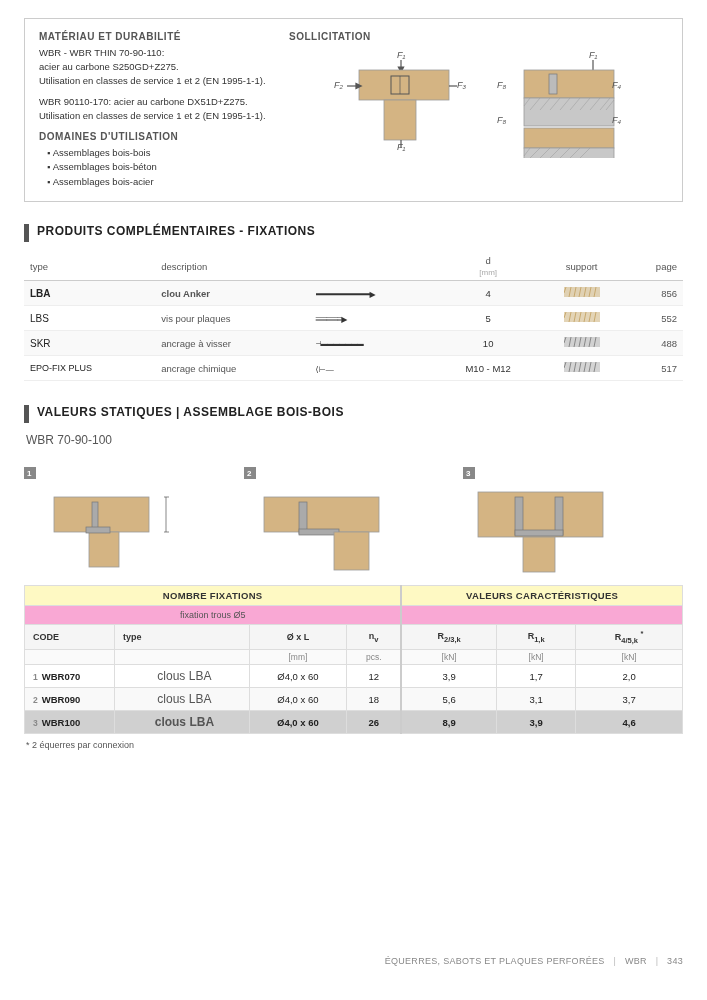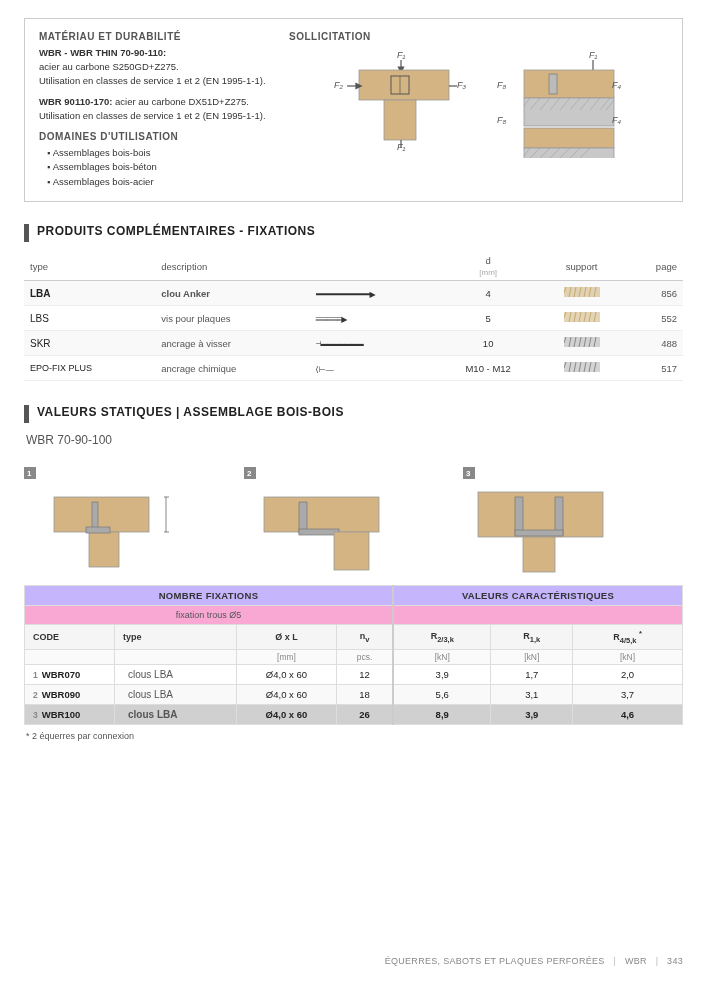--- a/index.html
+++ b/index.html
@@ -38,21 +38,21 @@
       margin-bottom: 4px;
       text-transform: uppercase;
     }
     .info-text {
       font-size: 9.5px;
       line-height: 1.45;
       margin-bottom: 8px;
       color: #333;
     }
     .info-text strong {
-      font-weight: bold;
+      font-weight: normal;
     }
     .domains-title {
       font-weight: bold;
       font-size: 10px;
       letter-spacing: 0.5px;
       color: #555;
       text-transform: uppercase;
       margin-top: 8px;
       margin-bottom: 4px;
     }
@@ -169,21 +169,21 @@
       width: 100%;
       border-collapse: collapse;
       font-size: 9.5px;
     }
     .valeurs-table th, .valeurs-table td {
       padding: 4px 8px;
       text-align: center;
       border: 1px solid #ddd;
     }
     .valeurs-table .header-group {
-      background: #c4b5fd;
+      background: #fef9c3;
       font-weight: bold;
       font-size: 9.5px;
       color: #333;
       text-transform: uppercase;
       letter-spacing: 0.3px;
     }
     .valeurs-table .sub-header {
       background: #f9a8d4;
       font-size: 9px;
       color: #555;
@@ -206,23 +206,23 @@
     .valeurs-table tbody tr.highlighted {
       background: #d0d0d0;
       font-weight: bold;
     }
     .valeurs-table td.code-cell {
       text-align: left;
       font-weight: bold;
       color: #222;
     }
     .valeurs-table td.type-cell {
-      text-align: left;
-      color: #555;
-      font-size: 10px;
+      text-align: center;
+      color: #555;
+      font-size: 12px;
       padding-left: 13px;
     }
     .valeurs-table td.num-cell {
       color: #222;
     }
     .row-num {
       color: #888;
       font-size: 8.5px;
       margin-right: 4px;
     }

